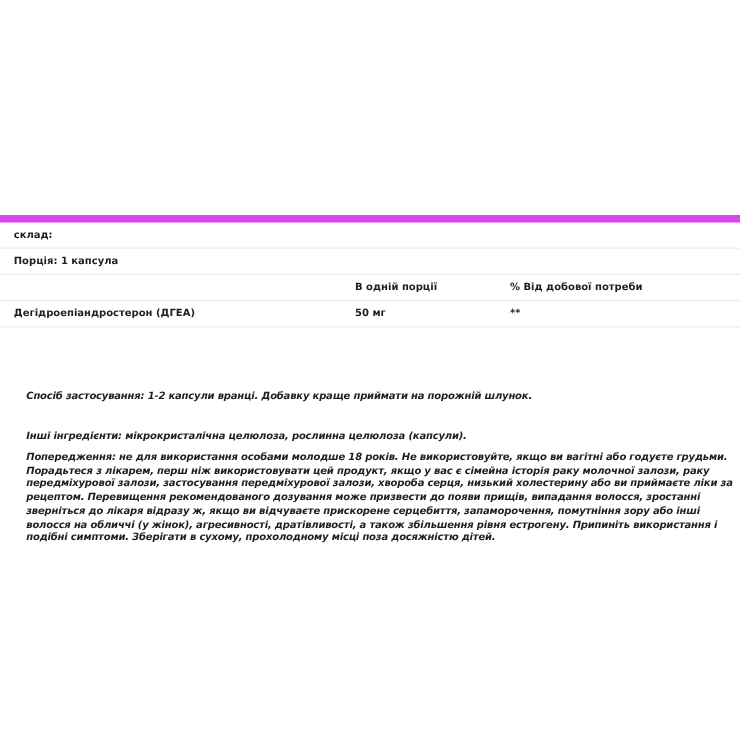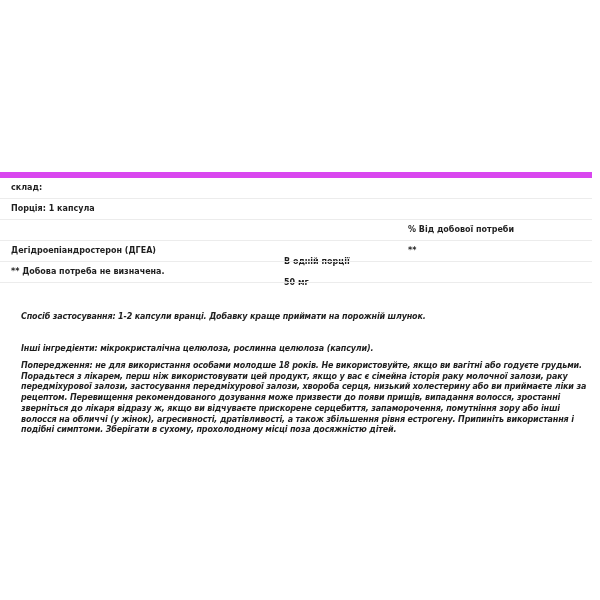--- a/index.html
+++ b/index.html
@@ -15,21 +15,21 @@
       border-top: 6px solid #d946ef;
     }
     .row {
       height: 20px; border-bottom: 1px solid #ececec;
       position: relative;
     }
     .cell {
       position: absolute; top: 0; line-height: 20px; white-space: nowrap;
     }
     .c1 { left: 11px; }
-    .c2 { left: 284px; margin-top: 32px; }
+    .c2 { left: 284px; }
     .c3 { left: 408px; }
     .para {
       position: absolute; left: 7px; width: 590px;
       line-height: 10.7px; margin: 14px;
       letter-spacing: -0.15px;
       font-style: italic;
     }
     #usage { top: 298px; }
     #other { top: 330px; }
     #warning { top: 347px; }
@@ -47,23 +47,20 @@
   <div class="row">
     <span class="cell c1"></span>
     <span class="cell c2">В одній порції</span>
     <span class="cell c3">% Від добової потреби</span>
   </div>
   <div class="row">
     <span class="cell c1">Дегідроепіандростерон (ДГЕА)</span>
     <span class="cell c2">50 мг</span>
     <span class="cell c3">**</span>
   </div>
-  <div class="row">
-    <span class="cell c1">** Добова потреба не визначена.</span>
-  </div>
 </div>
 
 <p class="para" id="usage">Спосіб застосування: 1-2 капсули вранці. Добавку краще приймати на порожній шлунок.</p>
 <p class="para" id="other">Інші інгредієнти: мікрокристалічна целюлоза, рослинна целюлоза (капсули).</p>
 <div class="para" id="warning">
   <div>Попередження: не для використання особами молодше 18 років. Не використовуйте, якщо ви вагітні або годуєте грудьми.</div>
   <div>Порадьтеся з лікарем, перш ніж використовувати цей продукт, якщо у вас є сімейна історія раку молочної залози, раку</div>
   <div>передміхурової залози, застосування передміхурової залози, хвороба серця, низький холестерину або ви приймаєте ліки за</div>
   <div>рецептом. Перевищення рекомендованого дозування може призвести до появи прищів, випадання волосся, зростанні</div>
   <div>зверніться до лікаря відразу ж, якщо ви відчуваєте прискорене серцебиття, запаморочення, помутніння зору або інші</div>

